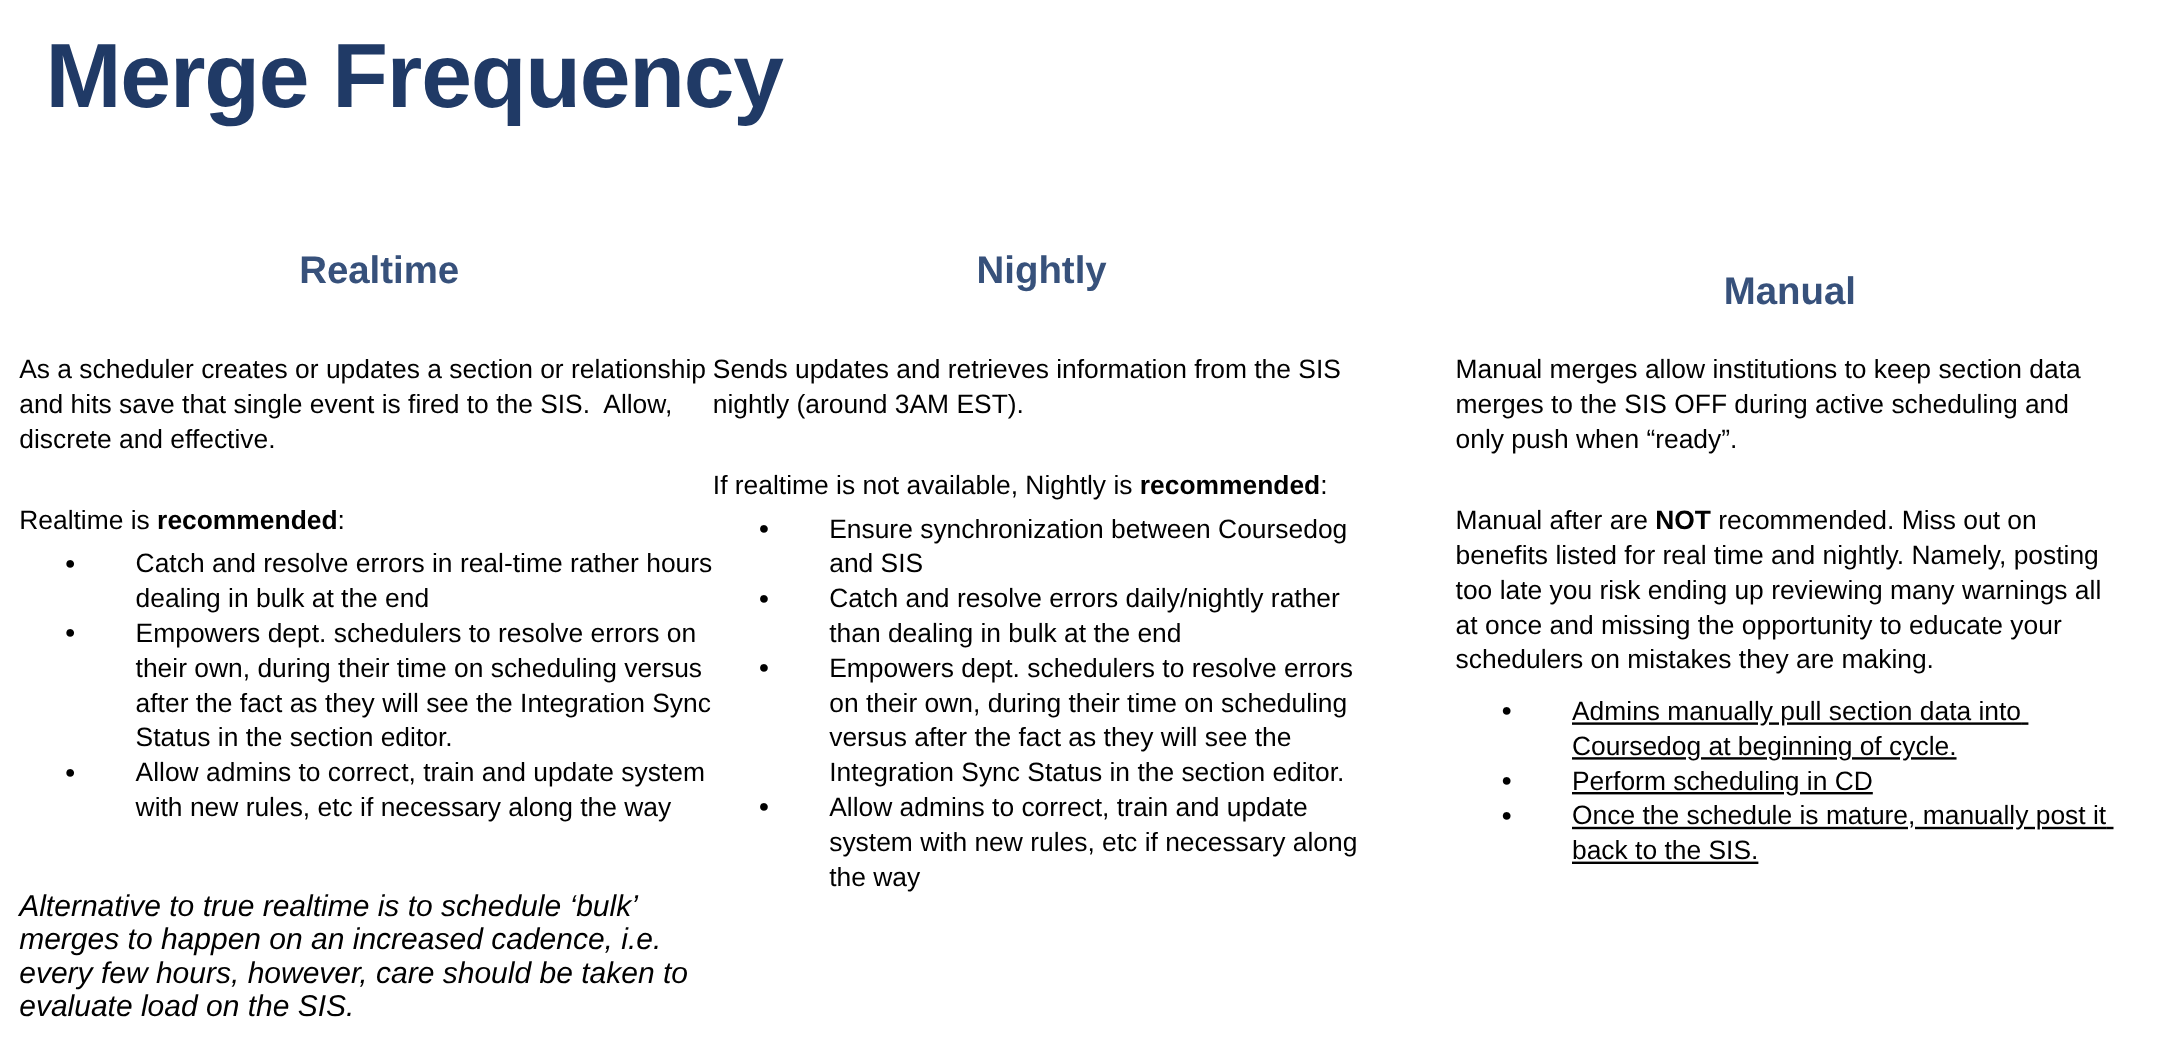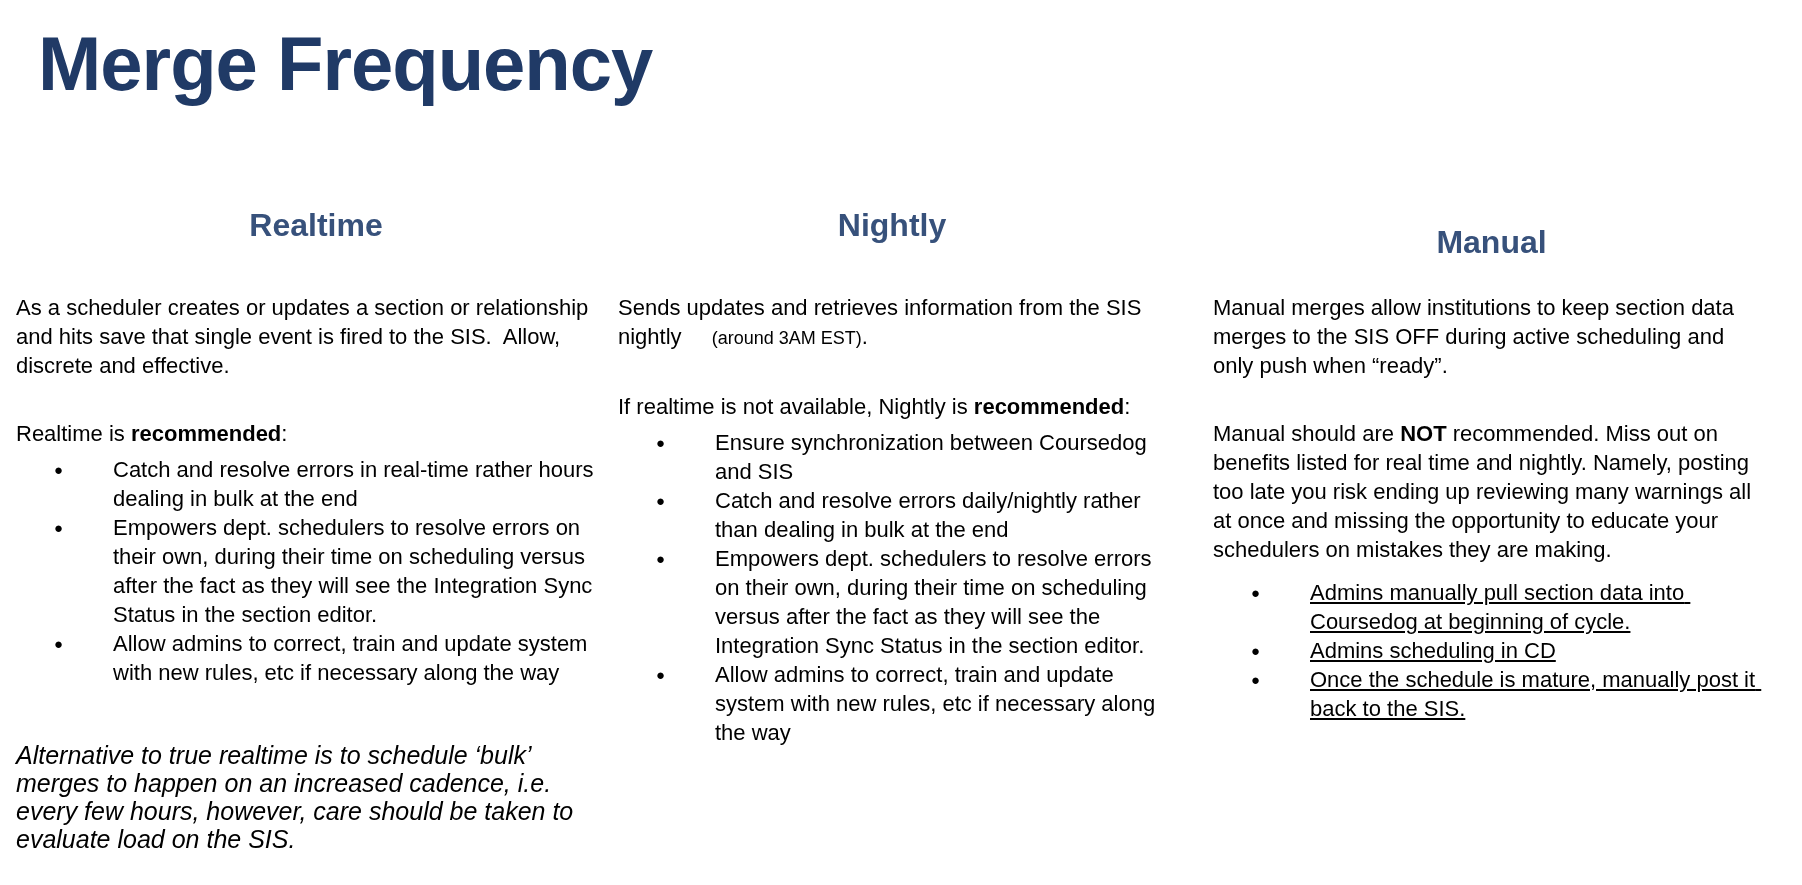--- a/index.html
+++ b/index.html
@@ -31,41 +31,41 @@
   .col {
     position: absolute;
     top: 0;
     height: 885px;
     box-sizing: border-box;
     padding-top: 293px;
     font-size: 22px;
     line-height: 29px;
   }
   .col--realtime { left: 16px;   width: 600px; }
-  .col--nightly  { left: 618px;  width: 548px; }
+  .col--nightly  { left: 594px;  width: 548px; }
   .col--manual   { left: 1213px; width: 557px; }
   .col-heading {
     position: absolute;
     top: 200px;
     left: 0;
     width: 100%;
     margin: 0;
     text-align: center;
     font-size: 32px;
     line-height: 50px;
     font-weight: bold;
     color: #37517B;
   }
   .col--manual .col-heading { top: 217px; }
   .para {
     margin: 0;
     white-space: pre-wrap;
   }
   .para--rec { margin-top: 39px; }
-  .small-inline { font-size: 18px; margin-left: 24px; }
+  .small-inline { font-size: 22px; }
   .bullet-list {
     list-style: none;
     margin: 7px 0 0 0;
     padding: 0;
   }
   .col--manual .bullet-list { margin-top: 14px; text-decoration: underline; }
   .bullet-list li {
     position: relative;
     padding-left: 97px;
     white-space: pre-wrap;
@@ -123,22 +123,22 @@
       <li>Empowers dept. schedulers to resolve errors on their own, during their time on scheduling versus after the fact as they will see the Integration Sync Status in the section editor.</li>
       <li>Allow admins to correct, train and update system with new rules, etc if necessary along the way</li>
     </ul>
   </section>
 
   <section class="col col--manual">
     <h2 class="col-heading">Manual</h2>
 
     <p class="para para--intro">Manual merges allow institutions to keep section data merges to the SIS OFF during active scheduling and only push when “ready”.</p>
 
-    <p class="para para--rec"><span>Manual should are </span><strong>NOT</strong><span> recommended. Miss out on benefits listed for real time and nightly. Namely, posting too late you risk ending up reviewing many warnings all at once and missing the opportunity to educate your schedulers on mistakes they are making.</span></p>
+    <p class="para para--rec"><span>Manual after are </span><strong>NOT</strong><span> recommended. Miss out on benefits listed for real time and nightly. Namely, posting too late you risk ending up reviewing many warnings all at once and missing the opportunity to educate your schedulers on mistakes they are making.</span></p>
 
     <ul class="bullet-list">
       <li>Admins manually pull section data into Coursedog at beginning of cycle.</li>
-      <li>Admins scheduling in CD</li>
+      <li>Perform scheduling in CD</li>
       <li>Once the schedule is mature, manually post it back to the SIS.</li>
     </ul>
   </section>
 
 </div>
 
 </body></html>

